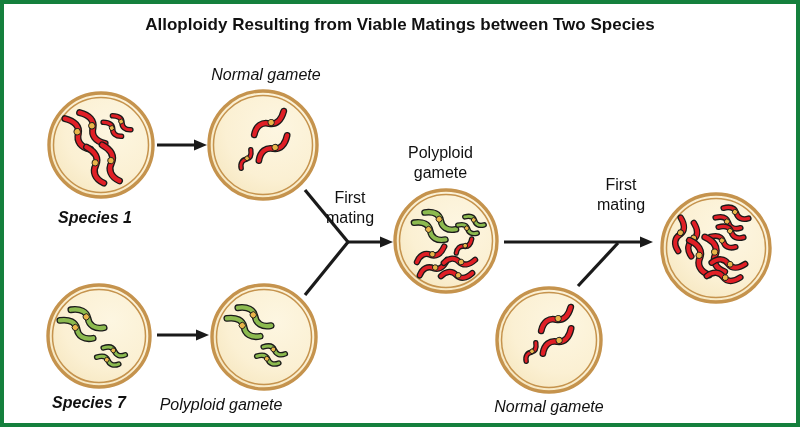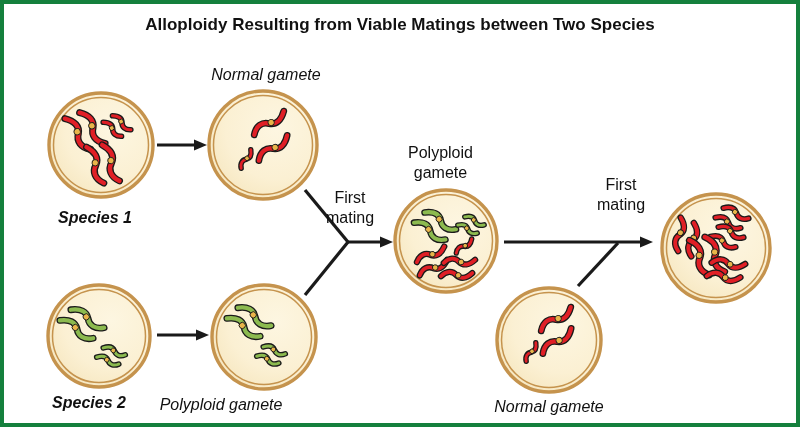--- a/index.html
+++ b/index.html
@@ -352,16 +352,16 @@
   <div id="title" class="lbl">Alloploidy Resulting from Viable Matings between Two Species</div>
 
   <div id="lbl-normal-top" class="lbl center">Normal gamete</div>
   <div id="lbl-species1" class="lbl center bold">Species 1</div>
   <div id="lbl-first-mating" class="lbl">First
 mating</div>
   <div id="lbl-polyploid-middle" class="lbl">Polyploid
 gamete</div>
   <div id="lbl-second-mating" class="lbl">First
 mating</div>
-  <div id="lbl-species2" class="lbl center bold">Species 2</div>
+  <div id="lbl-species2" class="lbl center bold">Species 7</div>
   <div id="lbl-polyploid-bottom" class="lbl center">Polyploid gamete</div>
   <div id="lbl-normal-bottom" class="lbl center">Normal gamete</div>
 </div>
 
 </body></html>

